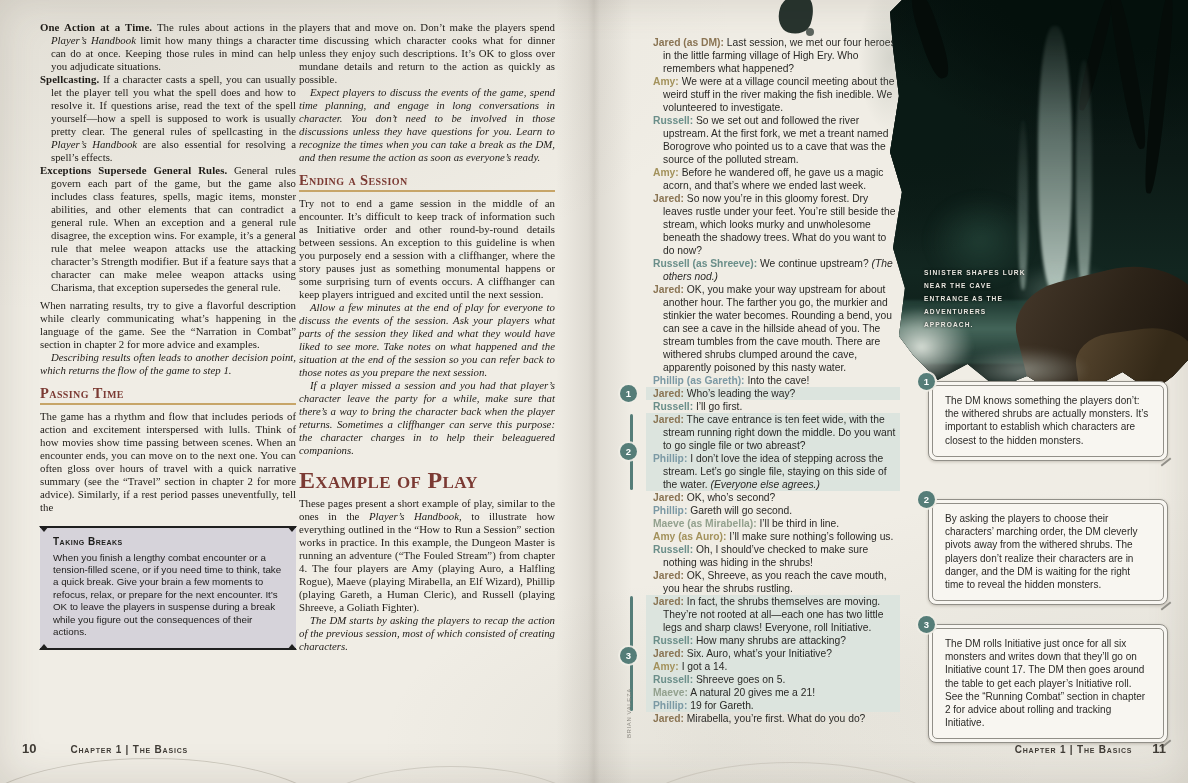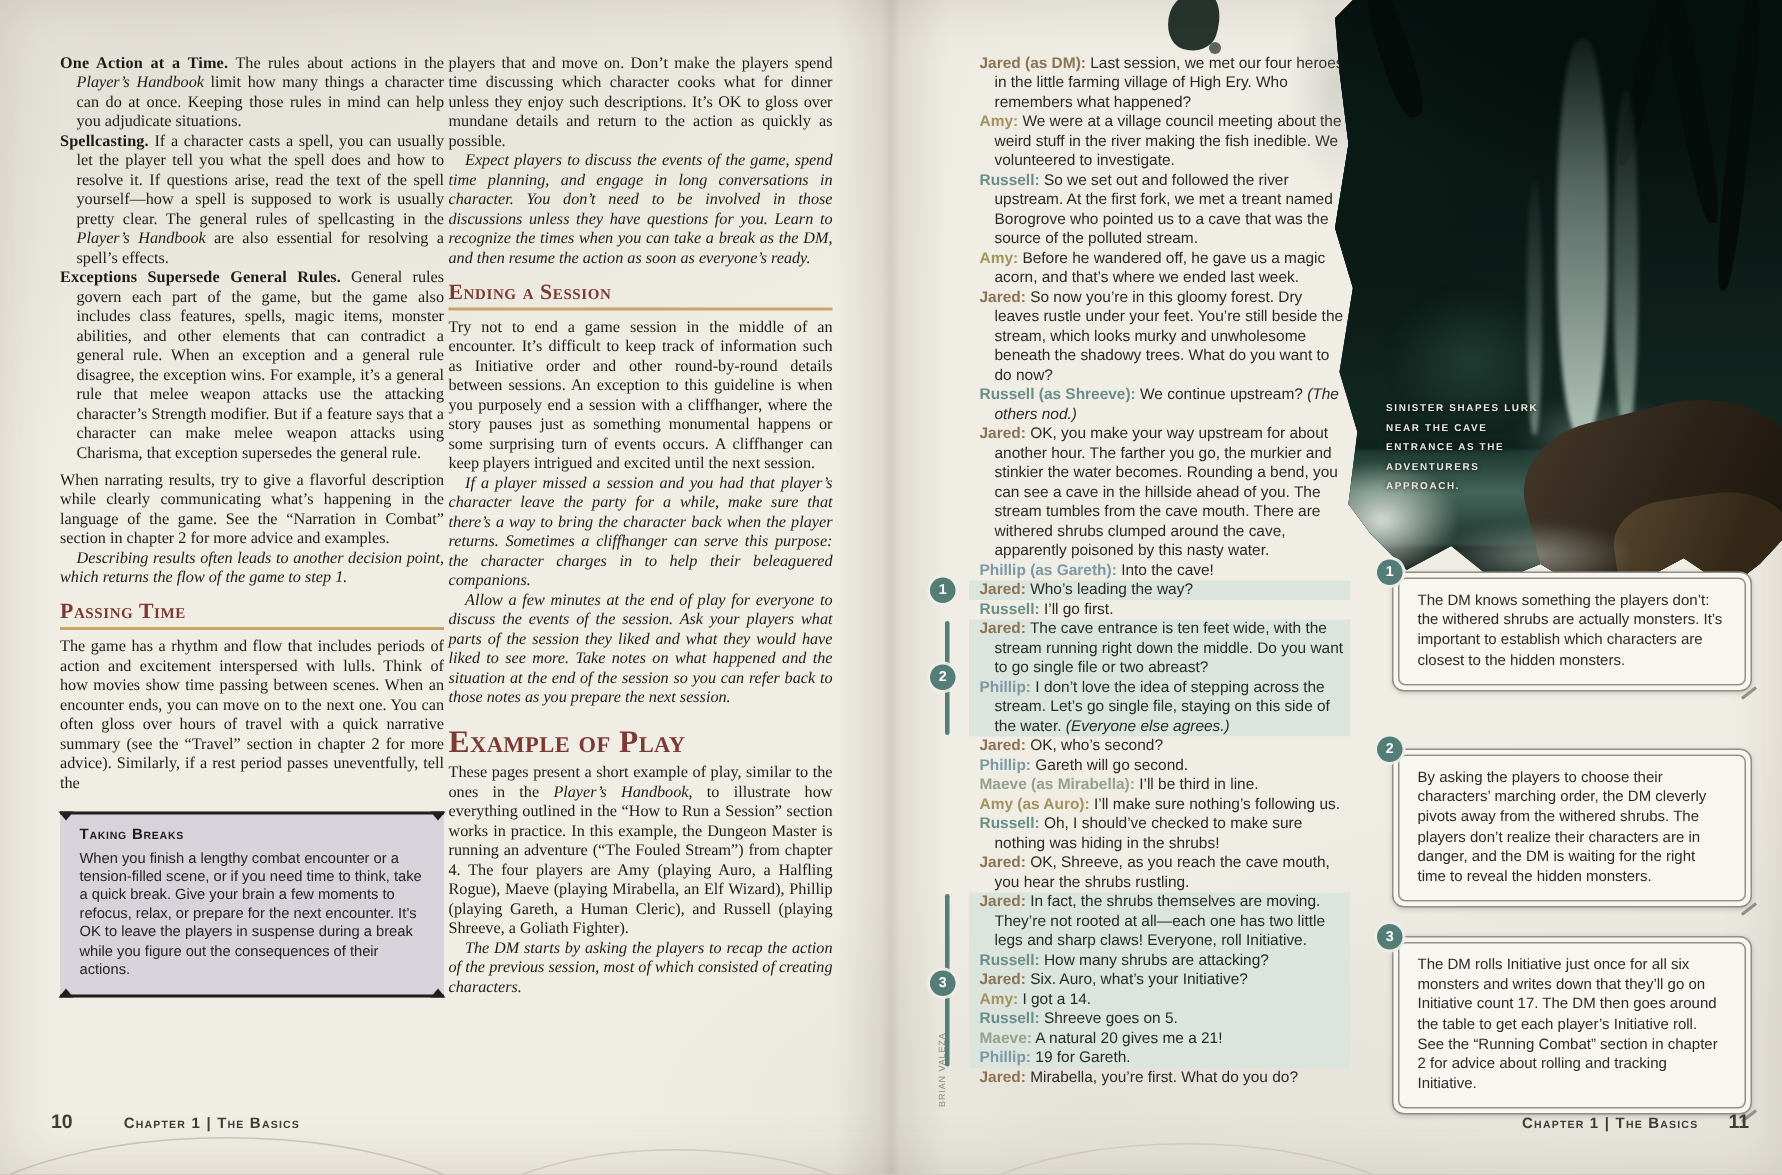--- a/index.html
+++ b/index.html
@@ -8,30 +8,30 @@
     background-image:
       radial-gradient(90% 60% at 8% 4%, rgba(150,145,130,.14), transparent 60%),
       radial-gradient(60% 40% at 96% 90%, rgba(150,150,140,.12), transparent 70%),
       radial-gradient(40% 30% at 60% 95%, rgba(140,140,125,.10), transparent 70%);
     font-family:"Liberation Serif", serif; color:#1e1b17;
     box-shadow:inset 0 0 40px rgba(90,80,60,.18);}
   #spine{position:absolute;left:556px;top:0;width:76px;height:100%;pointer-events:none;
     background:linear-gradient(90deg, rgba(60,50,40,0) 0%, rgba(60,50,40,.10) 42%, rgba(60,50,40,.17) 50%, rgba(60,50,40,.09) 58%, rgba(60,50,40,0) 100%);}
 
   
-  .col{position:absolute;top:36px;width:256px;font-size:10.8px;line-height:13px;text-align:justify;}
+  .col{position:absolute;top:21px;width:256px;font-size:10.8px;line-height:13px;text-align:justify;}
   #col1{left:40px;} #col2{left:299px;}
   .col p{margin:0;}
   .def{padding-left:11px;text-indent:-11px;}
   .def b{letter-spacing:.1px;}
   .para-indent{text-indent:11px;font-style:italic;}
   .para-space{margin-top:5px !important;}
   h3.section{font-variant:small-caps;font-weight:bold;color:#7b3a33;font-size:14.5px;
     letter-spacing:.4px;border-bottom:2px solid #c7a568;padding-bottom:2px;margin:9px 0 5px 0;line-height:1.05;text-align:left;}
-  h2.big{font-variant:small-caps;color:#7b3a33;font-size:21px;font-weight:600;margin:11px 0 4px 0;line-height:1.05;text-align:left;letter-spacing:.3px;}
+  h2.big{font-variant:small-caps;color:#7b3a33;font-size:24px;font-weight:600;margin:11px 0 4px 0;line-height:1.05;text-align:left;letter-spacing:.3px;}
 
   
   .breaks-box{position:relative;margin-top:12px;background:#d6d3da;
     border-top:2px solid #1f1f1f;border-bottom:2px solid #1f1f1f;
     padding:8px 13px 10px 13px;font-family:"Liberation Sans",sans-serif;
     font-size:9.8px;line-height:12.4px;color:#232220;text-align:left;}
   .breaks-title{font-variant:small-caps;font-weight:bold;font-size:10px;letter-spacing:.5px;color:#1c1c1a;margin-bottom:3px;}
   .notch{position:absolute;width:0;height:0;border-left:5px solid transparent;border-right:5px solid transparent;}
   .notch.tl{left:-1px;top:-2px;border-top:6px solid #1f1f1f;}
   .notch.tr{right:-1px;top:-2px;border-top:6px solid #1f1f1f;}
@@ -105,21 +105,21 @@
   .co-inner{border:1px solid #918f88;border-radius:5px;padding:8px 12px 9px 12px;
     font-family:"Liberation Sans",sans-serif;font-size:10px;line-height:13.2px;color:#2b2a27;text-align:left;}
   .co-num{position:absolute;left:-10px;top:-8px;width:17px;height:17px;border-radius:50%;background:#557d78;
     color:#fff;font:bold 9.5px "Liberation Sans",sans-serif;text-align:center;line-height:17px;
     box-shadow:0 0 0 2px rgba(240,237,229,.9);z-index:2;}
 
   
   .footer{position:absolute;bottom:26px;font-family:"Liberation Sans",sans-serif;color:#3f3b35;}
   .pagenum{font:bold 13px "Liberation Sans",sans-serif;color:#3f3b35;}
   .chap{font-variant:small-caps;font-weight:bold;font-size:10px;letter-spacing:.8px;}
-  #footer-left{left:34px;text-align:center;} #footer-left .chap{margin-left:34px;}
+  #footer-left{left:22px;text-align:center;} #footer-left .chap{margin-left:34px;}
   #footer-right{right:22px;text-align:right;} #footer-right .chap{margin-right:20px;}
   .arc{position:absolute;border:1px solid rgba(120,112,95,.30);border-radius:50%;pointer-events:none;}
   .arc1{left:-40px;top:758px;width:380px;height:140px;}
   .arc2{left:300px;top:766px;width:300px;height:120px;border-color:rgba(120,112,95,.22);}
   .arc3{left:620px;top:762px;width:340px;height:130px;border-color:rgba(120,112,95,.18);}
 </style>
 </head>
 <body>
 
 <div id="spread">
@@ -140,22 +140,22 @@
       <div class="breaks-title">Taking Breaks</div>
       <div>When you finish a lengthy combat encounter or a tension-filled scene, or if you need time to think, take a quick break. Give your brain a few moments to refocus, relax, or prepare for the next encounter. It’s OK to leave the players in suspense during a break while you figure out the consequences of their actions.</div>
     </div>
   </div>
 
   <div class="col" id="col2">
     <p>players that and move on. Don’t make the players spend time discussing which character cooks what for dinner unless they enjoy such descriptions. It’s OK to gloss over mundane details and return to the action as quickly as possible.</p>
     <p class="para-indent">Expect players to discuss the events of the game, spend time planning, and engage in long conversations in character. You don’t need to be involved in those discussions unless they have questions for you. Learn to recognize the times when you can take a break as the DM, and then resume the action as soon as everyone’s ready.</p>
     <h3 class="section">Ending a Session</h3>
     <p>Try not to end a game session in the middle of an encounter. It’s difficult to keep track of information such as Initiative order and other round-by-round details between sessions. An exception to this guideline is when you purposely end a session with a cliffhanger, where the story pauses just as something monumental happens or some surprising turn of events occurs. A cliffhanger can keep players intrigued and excited until the next session.</p>
+    <p class="para-indent">Allow a few minutes at the end of play for everyone to discuss the events of the session. Ask your players what parts of the session they liked and what they would have liked to see more. Take notes on what happened and the situation at the end of the session so you can refer back to those notes as you prepare the next session.</p>
     <p class="para-indent">If a player missed a session and you had that player’s character leave the party for a while, make sure that there’s a way to bring the character back when the player returns. Sometimes a cliffhanger can serve this purpose: the character charges in to help their beleaguered companions.</p>
-    <p class="para-indent">Allow a few minutes at the end of play for everyone to discuss the events of the session. Ask your players what parts of the session they liked and what they would have liked to see more. Take notes on what happened and the situation at the end of the session so you can refer back to those notes as you prepare the next session.</p>
     <h2 class="big">Example of Play</h2>
     <p>These pages present a short example of play, similar to the ones in the <i>Player’s Handbook</i>, to illustrate how everything outlined in the “How to Run a Session” section works in practice. In this example, the Dungeon Master is running an adventure (“The Fouled Stream”) from chapter 4. The four players are Amy (playing Auro, a Halfling Rogue), Maeve (playing Mirabella, an Elf Wizard), Phillip (playing Gareth, a Human Cleric), and Russell (playing Shreeve, a Goliath Fighter).</p>
     <p class="para-indent">The DM starts by asking the players to recap the action of the previous session, most of which consisted of creating characters.</p>
   </div>
 
   <div id="dialogue">
     <p><span class="sp sp-jared">Jared (as DM):</span> <span>Last session, we met our four heroes in the little farming village of High Ery. Who remembers what happened?</span></p>
     <p><span class="sp sp-amy">Amy:</span> <span>We were at a village council meeting about the weird stuff in the river making the fish inedible. We volunteered to investigate.</span></p>
     <p><span class="sp sp-russell">Russell:</span> <span>So we set out and followed the river upstream. At the first fork, we met a treant named Borogrove who pointed us to a cave that was the source of the polluted stream.</span></p>
     <p><span class="sp sp-amy">Amy:</span> <span>Before he wandered off, he gave us a magic acorn, and that’s where we ended last week.</span></p>

